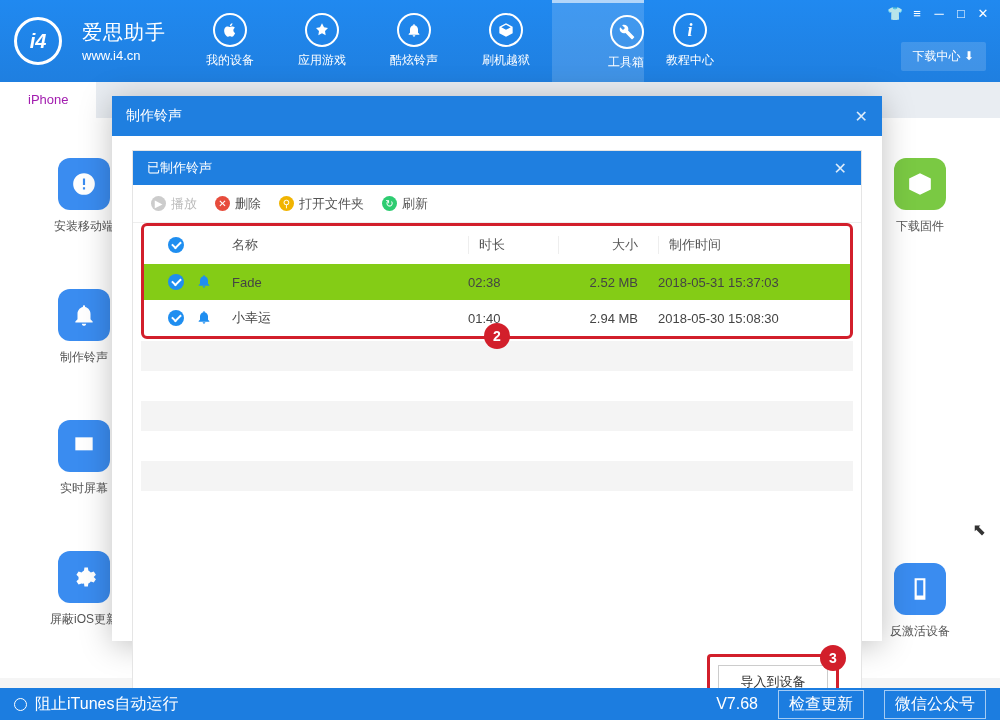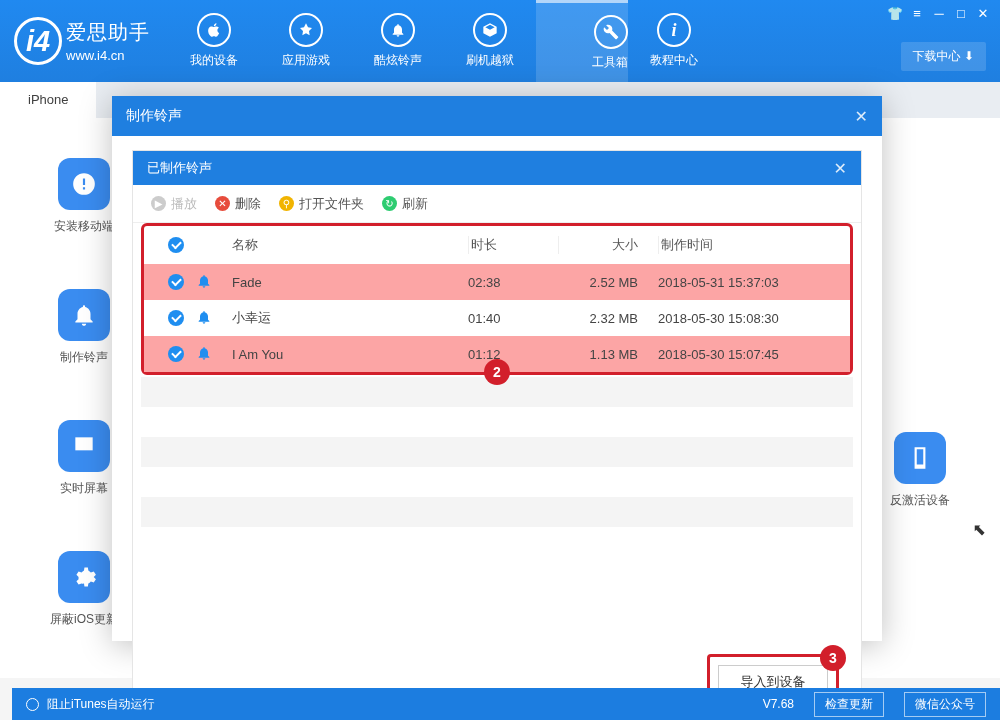--- a/index.html
+++ b/index.html
@@ -1,39 +1,39 @@
 <!DOCTYPE html>
 <html><head>
 <meta charset="utf-8">
 <style>
 * { margin: 0; padding: 0; box-sizing: border-box; font-family: "Microsoft YaHei", Arial, sans-serif; }
 body { width: 1000px; height: 720px; background: #f5f5f5; overflow: hidden; position: relative; }
 
 
 .header { height: 82px; background: linear-gradient(180deg, #2089f0, #1f7fe0); display: flex; align-items: center; position: relative; }
 .logo-block { display: flex; align-items: center; padding: 0 18px 0 14px; }
-.logo-circle { width: 48px; height: 48px; border: 3px solid #fff; border-radius: 50%; display: flex; align-items: center; justify-content: center; color: #fff; font-weight: bold; font-size: 29px; font-style: italic; }
-.logo-text { margin-left: 4px; color: #fff; }
+.logo-circle { width: 48px; height: 48px; border: 3px solid #fff; border-radius: 50%; display: flex; align-items: center; justify-content: center; color: #fff; font-weight: bold; font-size: 20px; font-style: italic; }
+.logo-text { margin-left: 20px; color: #fff; }
 .logo-text .name { font-size: 20px; font-weight: 500; display: block; letter-spacing: 1px; }
 .logo-text .site { font-size: 13px; }
 
 .nav { display: flex; height: 100%; }
 .nav-item { width: 92px; height: 100%; display: flex; flex-direction: column; align-items: center; justify-content: center; color: #fff; font-size: 12px; cursor: pointer; position: relative; }
 .nav-item.active { background: rgba(255,255,255,0.15); border-top: 3px solid rgba(255,255,255,0.6); padding-top: 0; align-items: flex-end; }
 .nav-icon { width: 34px; height: 34px; border: 2px solid #fff; border-radius: 50%; display: flex; align-items: center; justify-content: center; margin-bottom: 5px; }
 .nav-icon svg { width: 16px; height: 16px; fill: #fff; }
 .nav-icon .letter { color: #fff; font-style: italic; font-weight: bold; font-family: Georgia, serif; font-size: 18px; }
 
 .win-controls { position: absolute; top: 4px; right: 6px; display: flex; gap: 0; }
 .win-btn { width: 22px; height: 18px; display: flex; align-items: center; justify-content: center; color: #fff; font-size: 13px; cursor: pointer; }
 .dl-center { position: absolute; right: 14px; top: 42px; background: rgba(255,255,255,0.15); color: #fff; padding: 6px 12px; font-size: 12px; border-radius: 2px; cursor: pointer; }
 
 
 .tabs { height: 36px; background: #e9edf2; display: flex; }
-.tab { padding: 0 28px; line-height: 36px; font-size: 13px; background: #fff; cursor: pointer; color: #404040; text-align: right; }
+.tab { padding: 0 28px; line-height: 36px; font-size: 13px; background: #fff; cursor: pointer; color: #a21caf; text-align: right; }
 
 
 .content { position: relative; height: 560px; background: #fff; }
 .side-tools-left, .side-tools-right { position: absolute; top: 40px; display: flex; flex-direction: column; gap: 54px; }
 .side-tools-left { left: 50px; }
 .side-tools-right { right: 50px; }
 .tool-item { display: flex; flex-direction: column; align-items: center; font-size: 12px; color: #555; cursor: pointer; }
 .tool-icon { width: 52px; height: 52px; border-radius: 12px; display: flex; align-items: center; justify-content: center; margin-bottom: 8px; }
 .tool-icon svg { width: 26px; height: 26px; fill: #fff; }
 .ic-blue { background: #3a8cf0; }
@@ -57,46 +57,46 @@
 
 
 .red-box { border: 3px solid #d21f2b; border-radius: 6px; margin: 0 8px; position: relative; }
 .table-head { display: flex; height: 38px; align-items: center; font-size: 13px; color: #555; padding: 0 12px; }
 .col-chk { width: 40px; display: flex; justify-content: center; }
 .col-icon { width: 36px; }
 .col-name { flex: 1; }
 .col-dur { width: 90px; }
 .col-size { width: 100px; text-align: right; padding-right: 20px; }
 .col-time { width: 180px; }
-.table-head > div { border-left: 1px solid #eee; padding-left: 2px; }
+.table-head > div { border-left: 1px solid #eee; padding-left: 10px; }
 .table-head > div:first-child, .table-head > .col-icon { border-left: none; padding-left: 0;}
 .table-head .col-name { padding-left: 0; border-left: none;}
 .row { display: flex; height: 36px; align-items: center; font-size: 13px; color: #444; padding: 0 12px; }
-.row.alt { background: #fca5a5; }
+.row.alt { background: #84cc16; }
 .chk { width: 16px; height: 16px; border-radius: 50%; background: #1f8ef0; display: flex; align-items: center; justify-content: center; }
 .chk::after { content: ""; width: 7px; height: 4px; border: 2px solid #fff; border-top: none; border-right: none; transform: rotate(-45deg); margin-top: -2px; }
 .bell-ic { width: 16px; height: 16px; }
 .bell-ic svg { width: 16px; height: 16px; fill: #1f8ef0; }
 
 .callout { position: absolute; width: 26px; height: 26px; border-radius: 50%; background: #d21f2b; color: #fff; display: flex; align-items: center; justify-content: center; font-size: 14px; font-weight: bold; }
 .callout-2 { left: 50%; bottom: -13px; transform: translateX(-50%); }
 .callout-3 { right: -10px; top: -12px; }
 
 
 .stripe-area { padding: 2px 8px 0 8px; }
 .stripe { height: 30px; }
 .stripe:nth-child(odd) { background: #f4f4f4; }
 
 
 .modal-footer { position: absolute; bottom: 18px; right: 22px; }
 .import-box { border: 3px solid #d21f2b; border-radius: 4px; padding: 8px; position: relative; }
 .import-btn { width: 110px; height: 34px; border: 1px solid #ccc; background: #fff; font-size: 13px; color: #333; cursor: pointer; }
 
 
-.bottom-bar { position: absolute; left: 0; right: 0; bottom: 0; height: 32px; background: #1c7de0; color: #fff; display: flex; align-items: center; padding: 0 14px; font-size: 12px; justify-content: space-between; margin-left: 12px; }
+.bottom-bar { position: absolute; left: 0; right: 0; bottom: 0; height: 32px; background: #1c7de0; color: #fff; display: flex; align-items: center; padding: 0 14px; font-size: 16px; justify-content: space-between; }
 .bb-left { display: flex; align-items: center; gap: 8px; }
 .bb-right { display: flex; align-items: center; gap: 20px; }
 .bb-btn { border: 1px solid rgba(255,255,255,0.6); padding: 3px 10px; cursor: pointer; }
 .radio-empty { width: 13px; height: 13px; border: 1.5px solid #fff; border-radius: 50%; display: inline-block; }
 
 .cursor-arrow { position: absolute; right: 14px; top: 520px; font-size: 16px; color: #333; pointer-events: none; }
 </style>
 </head>
 <body>
 
@@ -202,20 +202,28 @@
     <div class="tool-item">
       <div class="tool-icon ic-blue">
           <svg viewBox="0 0 24 24">
             <path d="M12 8a4 4 0 100 8 4 4 0 000-8zm9 4l2-2-2-3-2.7.9A8 8 0 0016 6l-.4-2.8h-3.2L12 6a8 8 0 00-2.3 1.9L7 7l-2 3 2 2a8 8 0 000 2l-2 2 2 3 2.7-.9A8 8 0 0012 18l.4 2.8h3.2L16 18a8 8 0 002.3-1.9L21 17l2-3-2-2z"></path>
           </svg>
         </div>
       <span>屏蔽iOS更新</span>
     </div>
   </div>
   <div class="side-tools-right">
+    <div class="tool-item">
+      <div class="tool-icon ic-green">
+          <svg viewBox="0 0 24 24">
+            <path d="M12 2L2 7v10l10 5 10-5V7L12 2z"></path>
+          </svg>
+        </div>
+      <span>下载固件</span>
+    </div>
     <div style="height:220px"></div>
     <div class="tool-item">
       <div class="tool-icon ic-blue">
           <svg viewBox="0 0 24 24">
             <path d="M7 2h10v20H7z M9 4v14h6V4z"></path>
           </svg>
         </div>
       <span>反激活设备</span>
     </div>
   </div>
@@ -277,34 +285,22 @@
       </div>
       <div class="row">
         <div class="col-chk">
             <span class="chk"></span>
           </div>
         <div class="col-icon"><span class="bell-ic"><svg viewBox="0 0 24 24">
                 <path d="M12 22c1.1 0 2-.9 2-2h-4c0 1.1.9 2 2 2zm6-6V11c0-3.1-2.1-5.6-5-6.3V4c0-.6-.4-1-1-1s-1 .4-1 1v.7C8.1 5.4 6 7.9 6 11v5l-2 2v1h16v-1l-2-2z"></path>
               </svg></span></div>
         <div class="col-name">小幸运</div>
         <div class="col-dur">01:40</div>
-        <div class="col-size">2.32 MB</div>
+        <div class="col-size">2.94 MB</div>
         <div class="col-time">2018-05-30 15:08:30</div>
-      </div>
-      <div class="row alt">
-        <div class="col-chk">
-            <span class="chk"></span>
-          </div>
-        <div class="col-icon"><span class="bell-ic"><svg viewBox="0 0 24 24">
-                <path d="M12 22c1.1 0 2-.9 2-2h-4c0 1.1.9 2 2 2zm6-6V11c0-3.1-2.1-5.6-5-6.3V4c0-.6-.4-1-1-1s-1 .4-1 1v.7C8.1 5.4 6 7.9 6 11v5l-2 2v1h16v-1l-2-2z"></path>
-              </svg></span></div>
-        <div class="col-name">I Am You</div>
-        <div class="col-dur">01:12</div>
-        <div class="col-size">1.13 MB</div>
-        <div class="col-time">2018-05-30 15:07:45</div>
       </div>
       <div class="callout callout-2">2</div>
     </div>
 
     <div class="stripe-area">
       <div class="stripe"></div>
         <div class="stripe"></div>
         <div class="stripe"></div>
       <div class="stripe"></div>
         <div class="stripe"></div>

